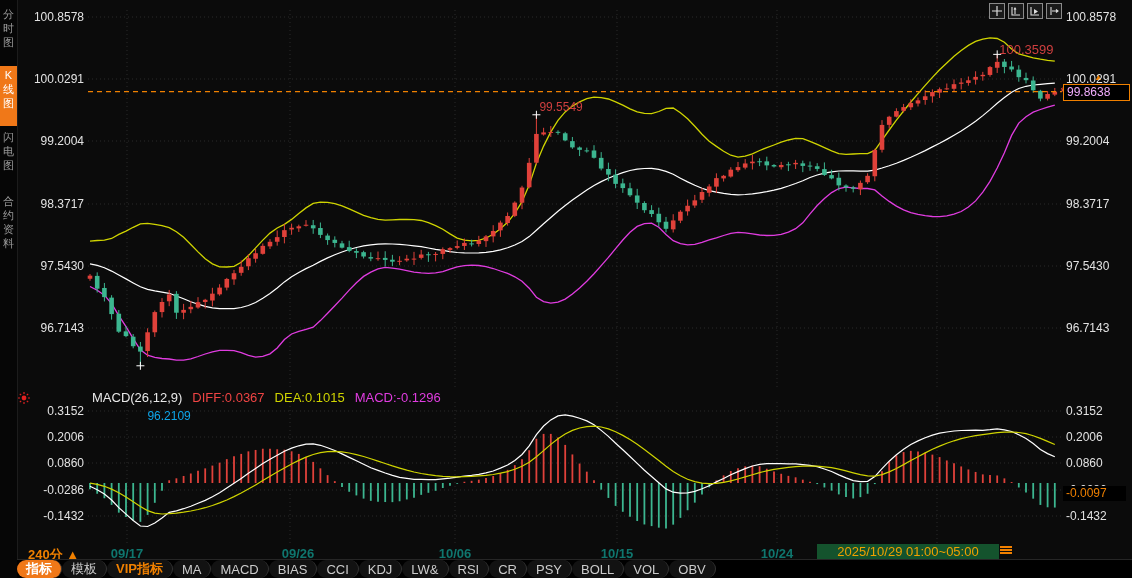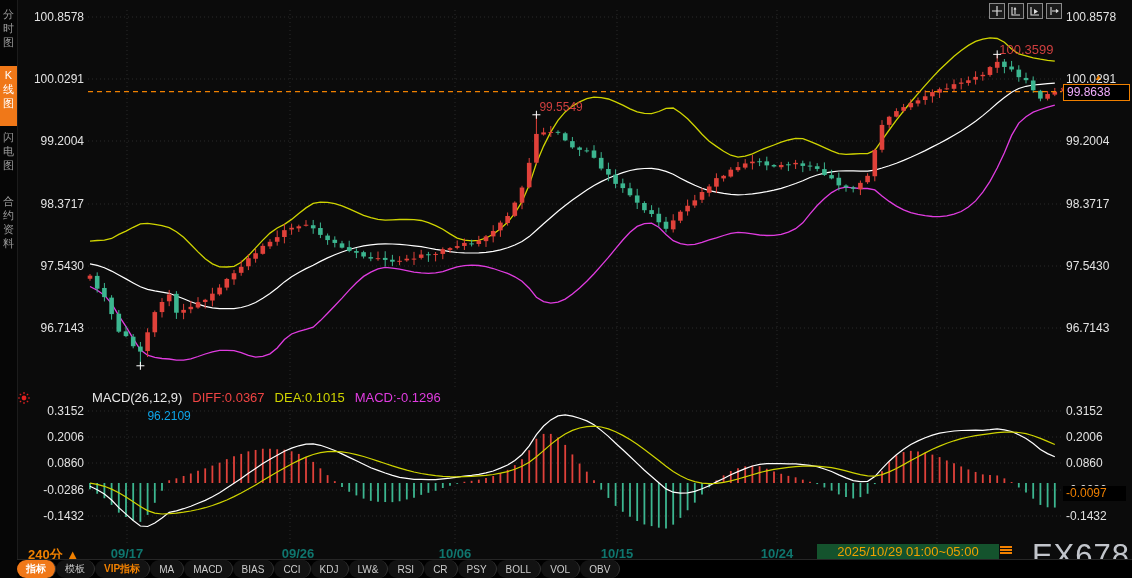--- a/index.html
+++ b/index.html
@@ -39,21 +39,21 @@
   .xlab{position:absolute;top:546px;font-size:13px;font-weight:bold;color:#0f766e;transform:translateX(-50%);}
   #period{position:absolute;left:28px;top:546px;font-size:13px;font-weight:bold;color:#f08000;cursor:pointer;}
   #daterange{position:absolute;left:817px;top:544px;width:182px;height:16px;background:#14532d;color:#f0a000;
              font-size:13px;line-height:16px;text-align:center;}
   #menubtn{position:absolute;left:1000px;top:546px;width:12px;height:12px;cursor:pointer;}
   #menubtn div{height:2px;background:#f08000;margin-bottom:1px;}
   #watermark{position:absolute;right:2px;bottom:4px;font-size:31px;color:#ccd0d6;letter-spacing:1px;opacity:.95;}
   
   #toolbar{position:absolute;left:17px;bottom:0;right:0;height:18px;background:#000;border-top:1px solid #262626;
            display:flex;align-items:stretch;}
-  .titem{font-size:10px;color:#ccc;border-right:1px solid #333;background:#121212;display:flex;
+  .titem{font-size:13px;color:#ccc;border-right:1px solid #333;background:#121212;display:flex;
          align-items:center;justify-content:center;padding:0 9px;cursor:pointer;white-space:nowrap;border-radius:9px;}
   .titem.sel{background:#f07818;color:#fff;font-weight:bold;}
   .titem.vip{color:#f08000;font-weight:bold;}
   .titem.last{margin-left:12px;border-left:2px solid #1d4ed8;margin-top:40px;}
   #chart{position:absolute;left:0;top:0;}
   #sunicon{position:absolute;left:17px;top:391px;}
 </style>
 </head>
 <body>
 
@@ -563,21 +563,20 @@
       <div class="xlab" style="left: 455px;">10/06</div>
       <div class="xlab" style="left: 617px;">10/15</div>
       <div class="xlab" style="left: 777px;">10/24</div>
     </div>
   <div id="daterange">2025/10/29 01:00~05:00</div>
   <div id="menubtn">
       <div></div>
       <div></div>
       <div></div>
     </div>
-  <div id="watermark">EX678</div>
 
   <div id="toolbar">
       <div class="titem sel">指标</div>
       <div class="titem">模板</div>
       <div class="titem vip">VIP指标</div>
       <div class="titem">MA</div>
       <div class="titem">MACD</div>
       <div class="titem">BIAS</div>
       <div class="titem">CCI</div>
       <div class="titem">KDJ</div>

